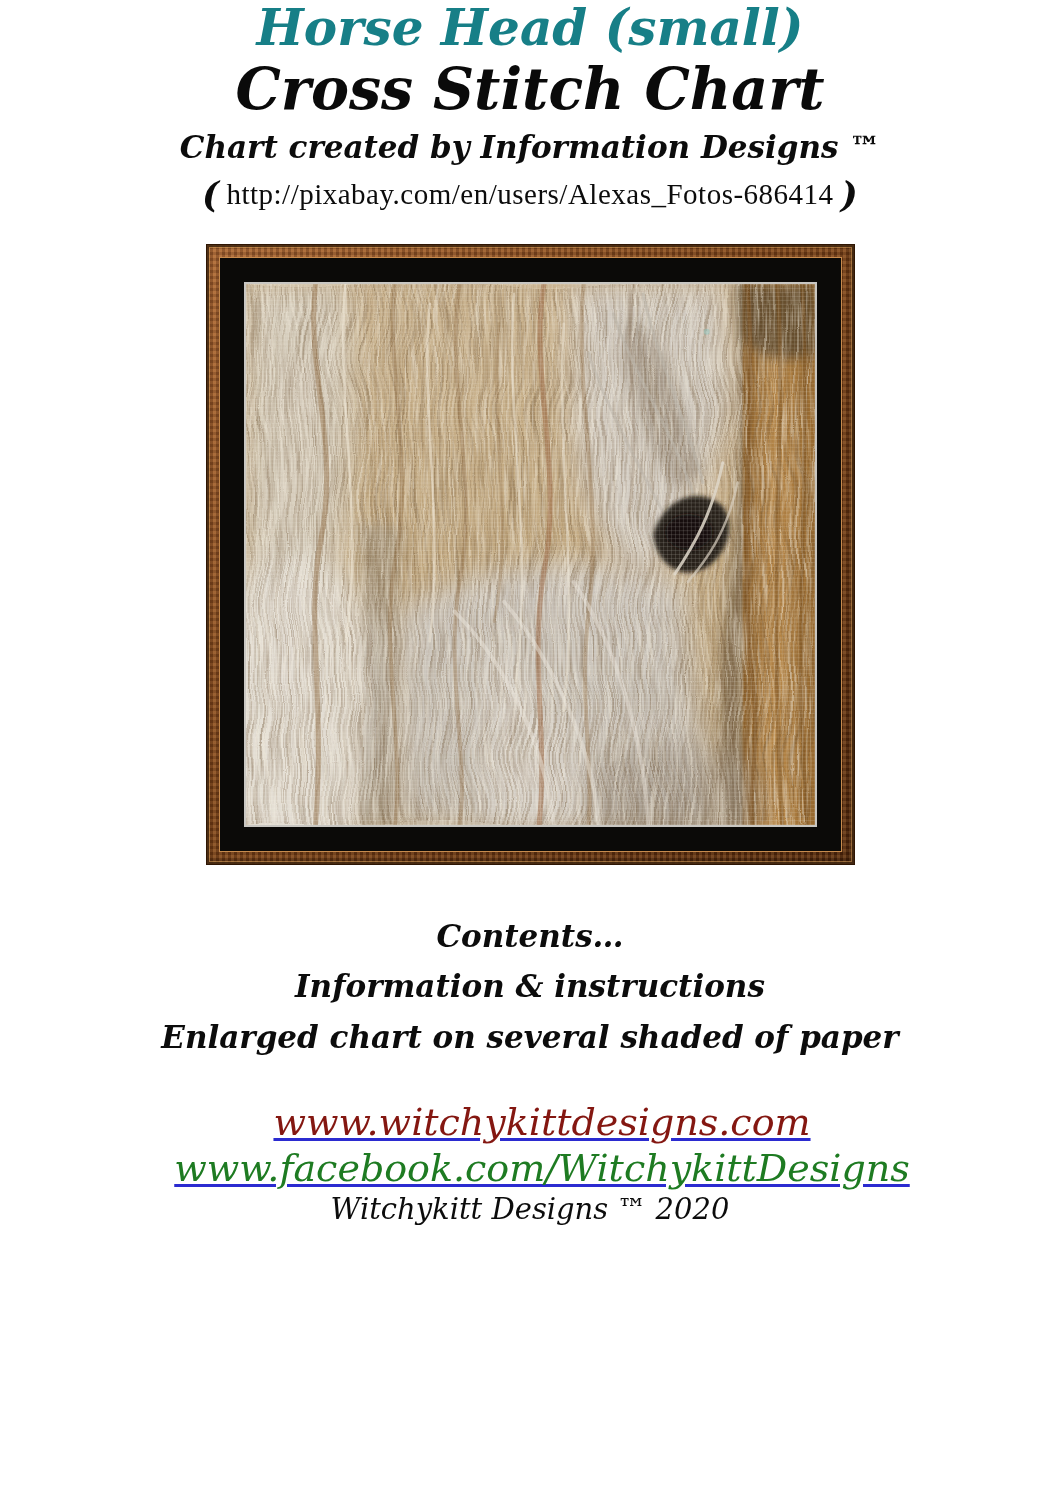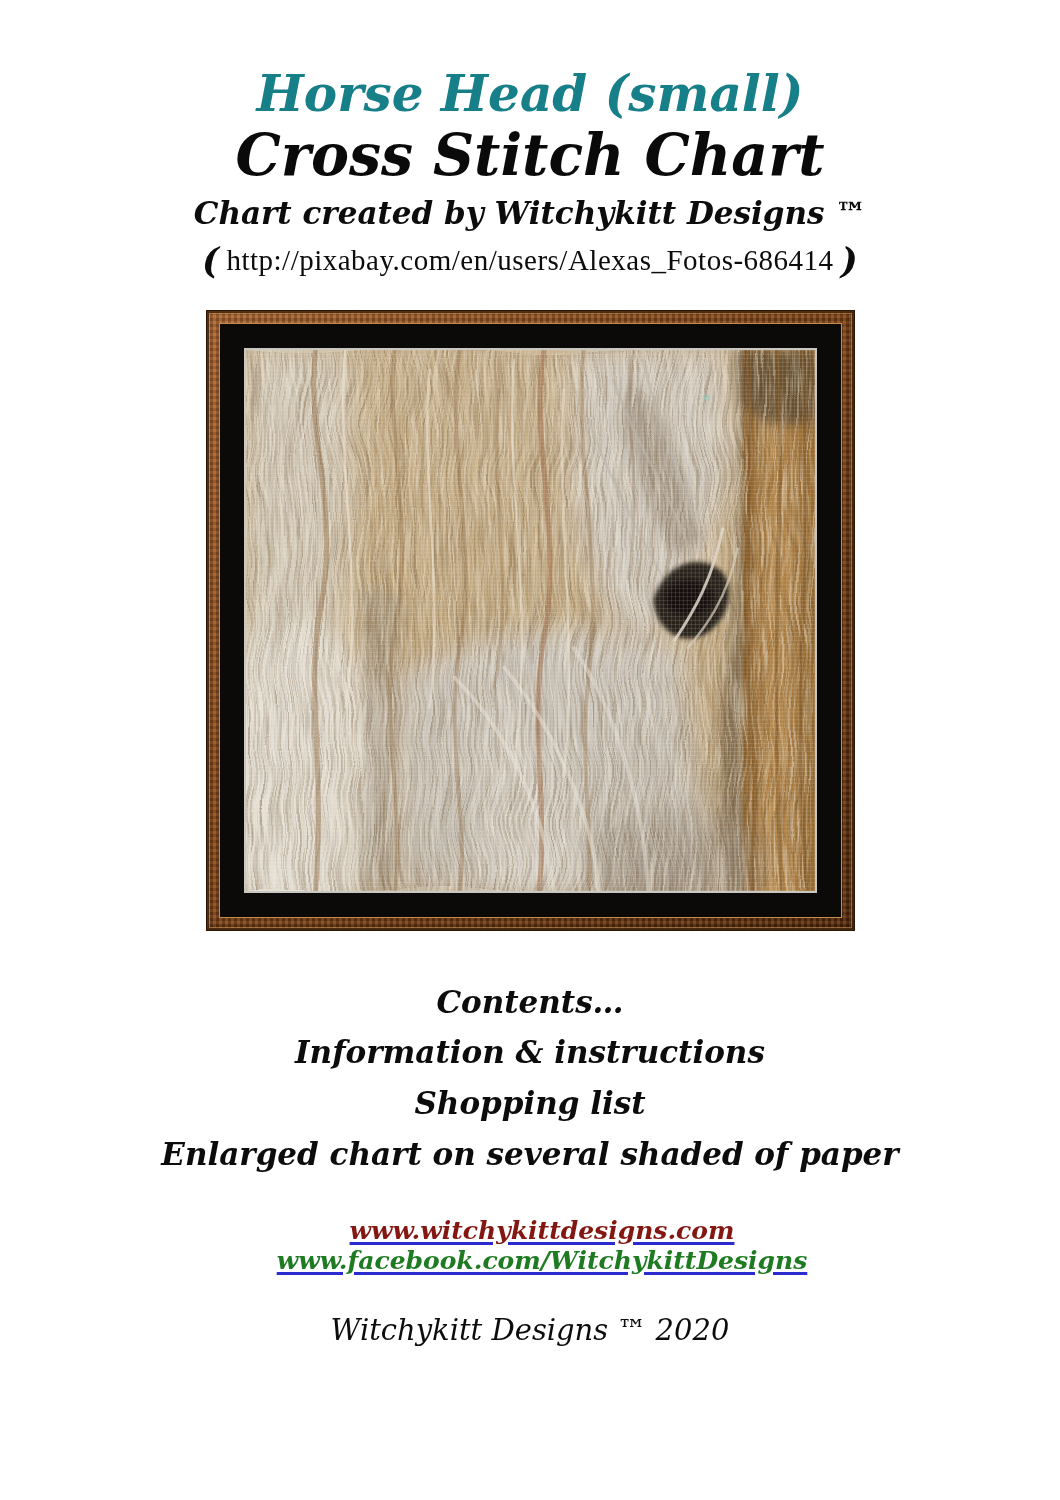--- a/index.html
+++ b/index.html
@@ -15,21 +15,21 @@
   }
   *{box-sizing:border-box;}
   html,body{margin:0;padding:0;}
   body{
     width:1060px;height:1500px;overflow:hidden;background:#ffffff;
     font-family:"DejaVu Serif", serif;color:#0c0c0c;
   }
   .page{width:1060px;height:1500px;text-align:center;position:relative;}
 
   
-  .head-block{padding-top:66px;}
+  .head-block{}
   .title{
     margin:0;font-size:50px;line-height:1.12;font-weight:bold;font-style:italic;
     color:var(--title-teal);letter-spacing:0px;
   }
   .subtitle{
     margin:2px 0 0;font-size:57px;line-height:1.1;font-weight:bold;font-style:italic;color:#0a0a0a;
   }
   .credit{margin:7px 0 0;font-size:31px;line-height:1.28;font-weight:bold;font-style:italic;}
   .source-line{margin:6px 0 0;font-size:29px;font-family:"Liberation Serif", serif;line-height:1.2;}
   .source-line .paren{font-family:"DejaVu Serif",serif;font-weight:bold;font-style:italic;font-size:36px;vertical-align:-3px;}
@@ -54,43 +54,43 @@
     display:block;width:573px;height:545px;
     border:2px solid var(--photo-border);
     background:#c3ab8a;
   }
 
   
   .contents{margin-top:50px;font-size:31px;line-height:1.38;font-weight:bold;font-style:italic;}
   .contents p{margin:8px;}
 
   
-  .links{margin-top:40px;font-size:25px;line-height:1.22;font-weight:bold;font-style:italic;padding-left:24px;}
+  .links{margin-top:40px;font-size:38px;line-height:1.22;font-weight:normal;font-style:italic;padding-left:24px;}
   .links a{
     text-decoration:underline;
     text-decoration-color:var(--underline-blue);
     text-decoration-thickness:2.5px;
     text-underline-offset:3px;
   }
   .link-site{color:var(--link-red);}
   .link-fb{color:var(--link-green);margin-top:40px;}
 
   
-  .footer{margin-top:36px;font-size:29px;font-style:italic;font-weight:normal;font-family:"DejaVu Serif", serif;}
+  .footer{font-size:29px;font-style:italic;font-weight:normal;font-family:"DejaVu Serif", serif;}
 </style>
 </head>
 <body>
 
 <div class="page">
 
   <header class="head-block">
     <h1 class="title">Horse Head (small)</h1>
     <h2 class="subtitle">Cross Stitch Chart</h2>
     <p class="credit">
-      <span>Chart created by Witchykitt Designs ™</span><br>
+      <span>Chart created by Information Designs ™</span><br>
     </p>
     <p class="source-line">
       <span class="paren">(</span>
       <span class="url">http://pixabay.com/en/users/Alexas_Fotos-686414</span>
       <span class="paren">)</span>
     </p>
   </header>
 
   <div class="frame">
     <div class="mat">
@@ -187,21 +187,20 @@
         <circle cx="464" cy="48" r="3" fill="#8fc4bd" opacity=".55"></circle>
 
         <rect width="573" height="545" fill="url(#stitch)" opacity=".55"></rect>
       </svg>
     </div>
   </div>
 
   <section class="contents">
     <p>Contents…</p>
     <p>Information &amp; instructions</p>
-    <p>Shopping list</p>
     <p>Enlarged chart on several shaded of paper</p>
   </section>
 
   <section class="links">
     <div>
       <a href="#" class="link-site">www.witchykittdesigns.com</a>
     </div>
     <div>
       <a href="#" class="link-fb">www.facebook.com/WitchykittDesigns</a>
     </div>

